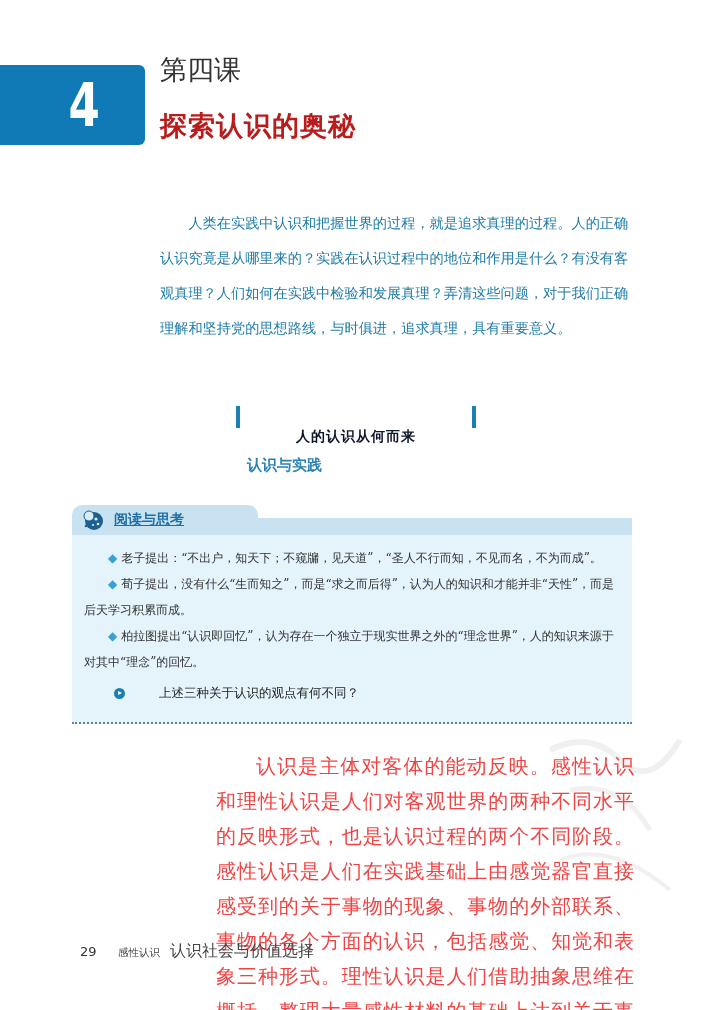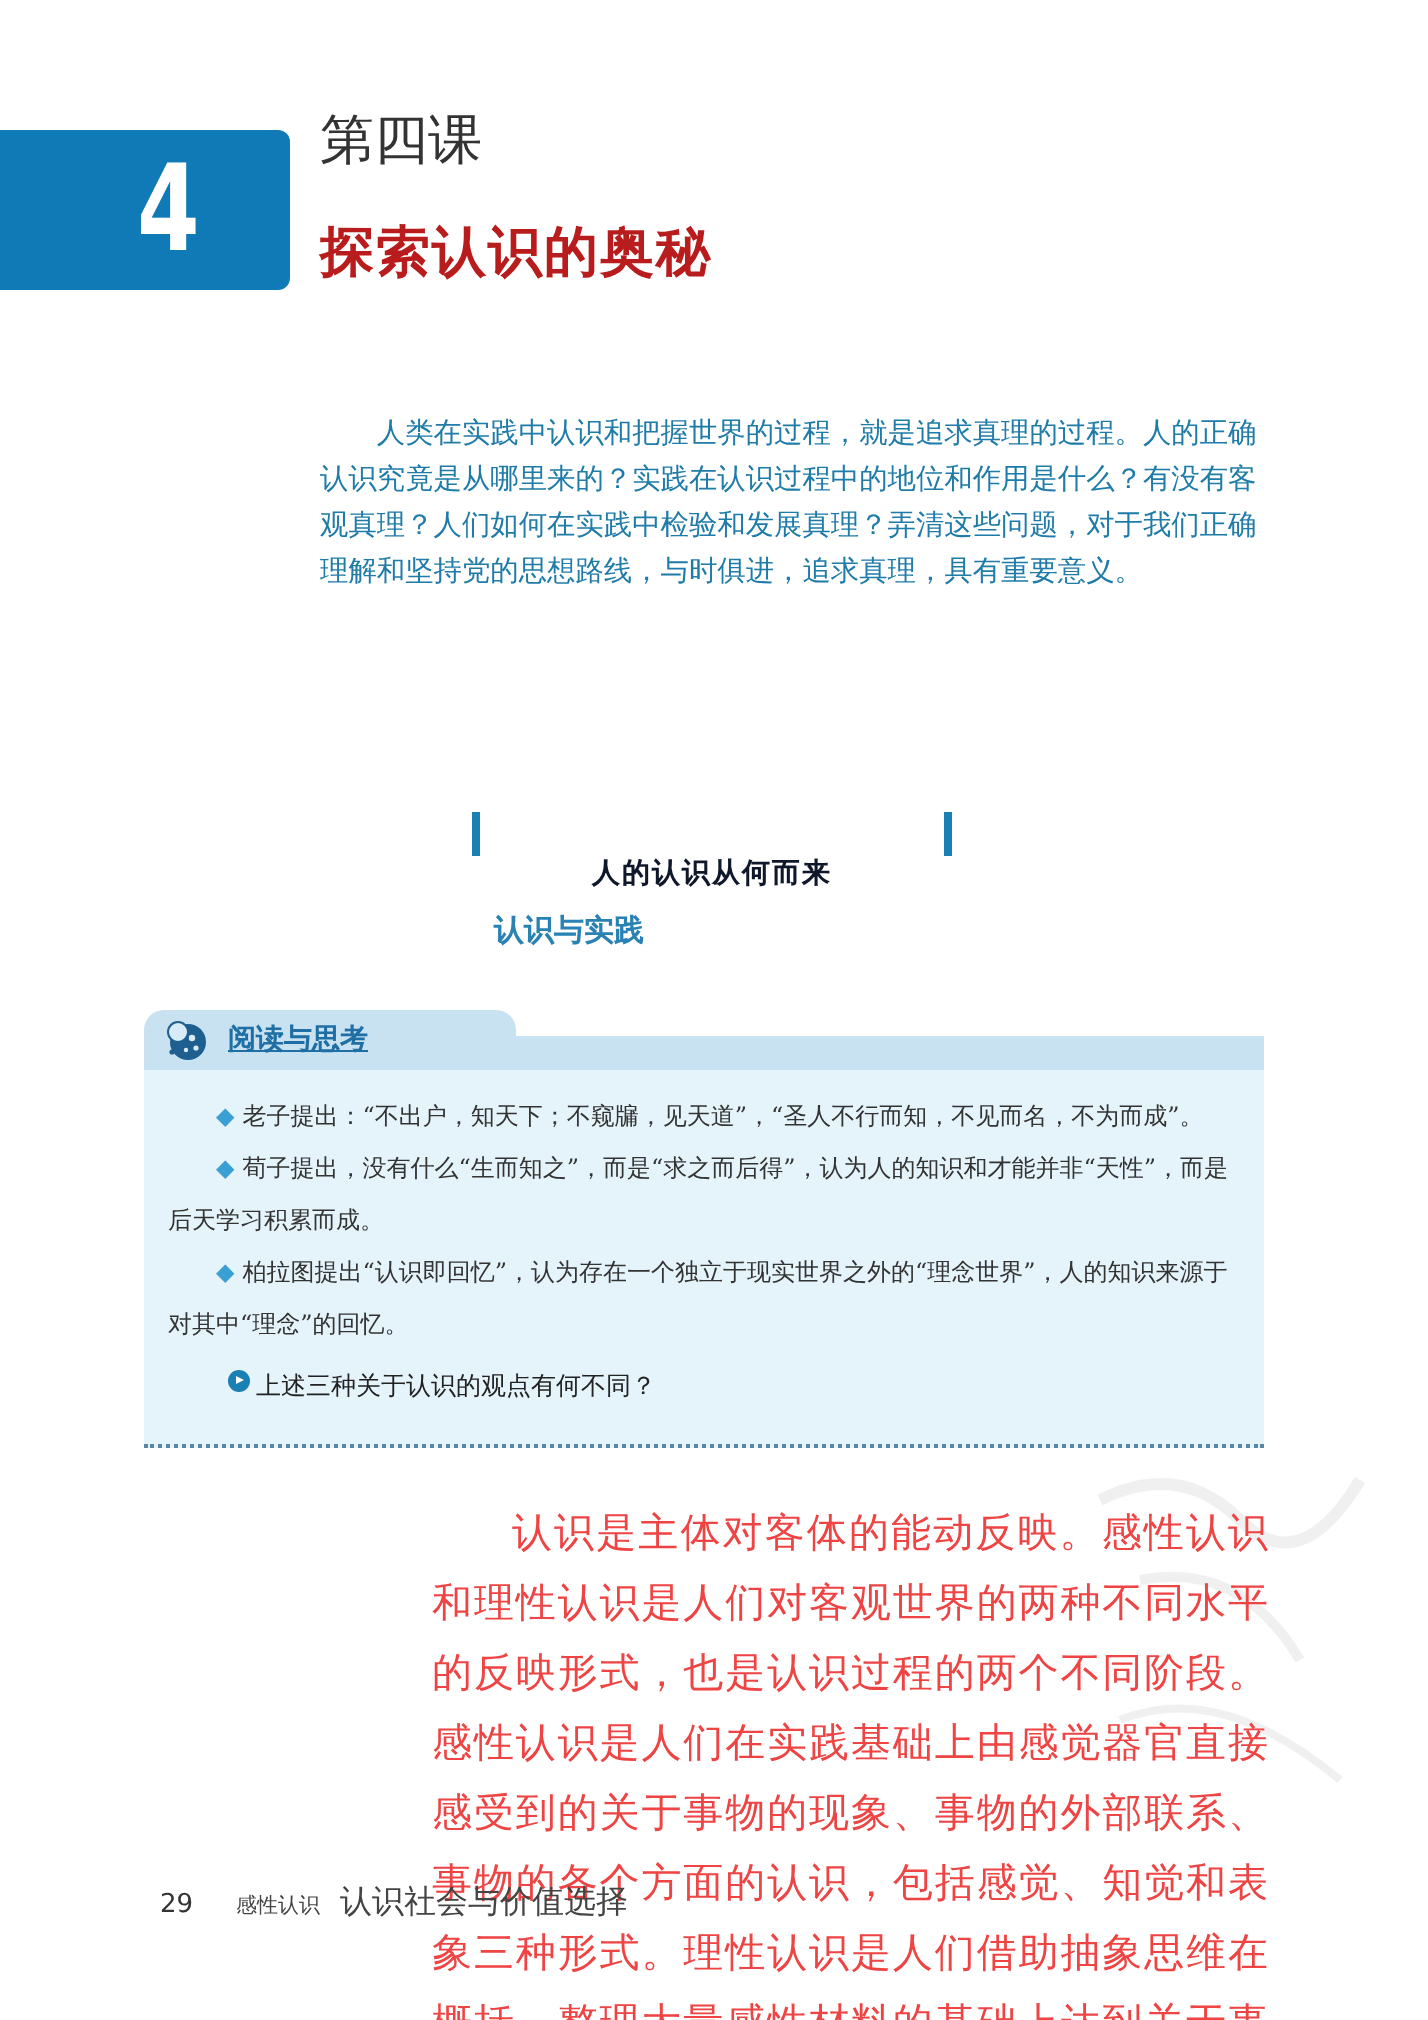--- a/index.html
+++ b/index.html
@@ -15,21 +15,21 @@
   .lesson-num {
     color: #fff; font-family: "DejaVu Sans", "Liberation Sans", sans-serif;
     font-size: 60px; font-weight: bold; transform: scaleX(0.75); line-height: 1;
     padding-left: 30px;
   }
   .lesson-sub { position: absolute; left: 160px; top: 52px; font-size: 27px; color: #333; }
   .lesson-title { position: absolute; left: 160px; top: 108px; font-size: 27px; font-weight: bold; color: #b91c1c; letter-spacing: 1px; }
 
   .intro {
     position: absolute; left: 160px; top: 206px; width: 476px;
-    font-size: 14.2px; line-height: 23px; color: #1f7ba8; text-indent: 2em; margin: 0;
+    font-size: 14.2px; line-height: 35px; color: #1f7ba8; text-indent: 2em; margin: 0;
   }
 
   .section-heading {
     position: absolute; left: 236px; top: 402px; width: 240px; height: 30px;
     display: flex; align-items: center; justify-content: space-between;
   }
   .section-bar { width: 4px; height: 22px; background: #1a7fb2; }
   .section-text { font-size: 14px; font-weight: bold; color: #0f172a; letter-spacing: 1px; margin-top: 40px; }
 
   .subsection { position: absolute; left: 247px; top: 456px; font-size: 15px; color: #2a82b4; font-weight: bold; }
@@ -43,21 +43,21 @@
   .reading-strip { position: absolute; left: 0; top: 13px; width: 560px; height: 17px; background: #c9e2f2; }
   .reading-icon { width: 22px; height: 22px; margin-left: 10px; margin-right: 10px; position: relative; }
   .reading-title { font-size: 14px; color: #1f6fa5; font-weight: bold; position: relative; text-decoration: underline; }
   .reading-body {
     position: absolute; left: 0; top: 30px; width: 560px; height: 187px;
     background: #e5f3fb; border-bottom: 2px dotted #5a87a6;
   }
   .quote { margin: 0; padding: 0 0 0 12px; font-family: "DejaVu Serif", "Liberation Serif", serif; font-size: 12px; line-height: 26px; color: #333; text-indent: 2em; width: 540px; }
   .quote .bullet { color: #3a9fd3; margin-right: 4px; }
   .quote-first { padding-top: 10px; }
-  .question { position: absolute; left: 42px; top: 150px; font-size: 12.5px; color: #222; display: flex; align-items: flex-start; }
+  .question { position: absolute; left: 42px; top: 150px; font-size: 12.5px; color: #222; display: flex; align-items: center; gap: 31px; }
   .q-icon { display: inline-block; width: 11px; height: 11px; border-radius: 50%; background: #1a7fb2; margin-right: 3px; position: relative; }
   .q-icon::after { content: ""; position: absolute; left: 4px; top: 3px; border-left: 4px solid #fff; border-top: 2.5px solid transparent; border-bottom: 2.5px solid transparent; }
 
   .body-text {
     position: absolute; left: 216px; top: 749px; width: 418px;
     font-family: "DejaVu Serif", "Liberation Serif", serif; font-size: 20px; line-height: 35px;
     color: #ef4444; text-indent: 2em; margin: 0; text-align: justify;
   }
 
   .watermark { position: absolute; left: 530px; top: 720px; width: 170px; height: 220px; opacity: 0.12; pointer-events: none; }

